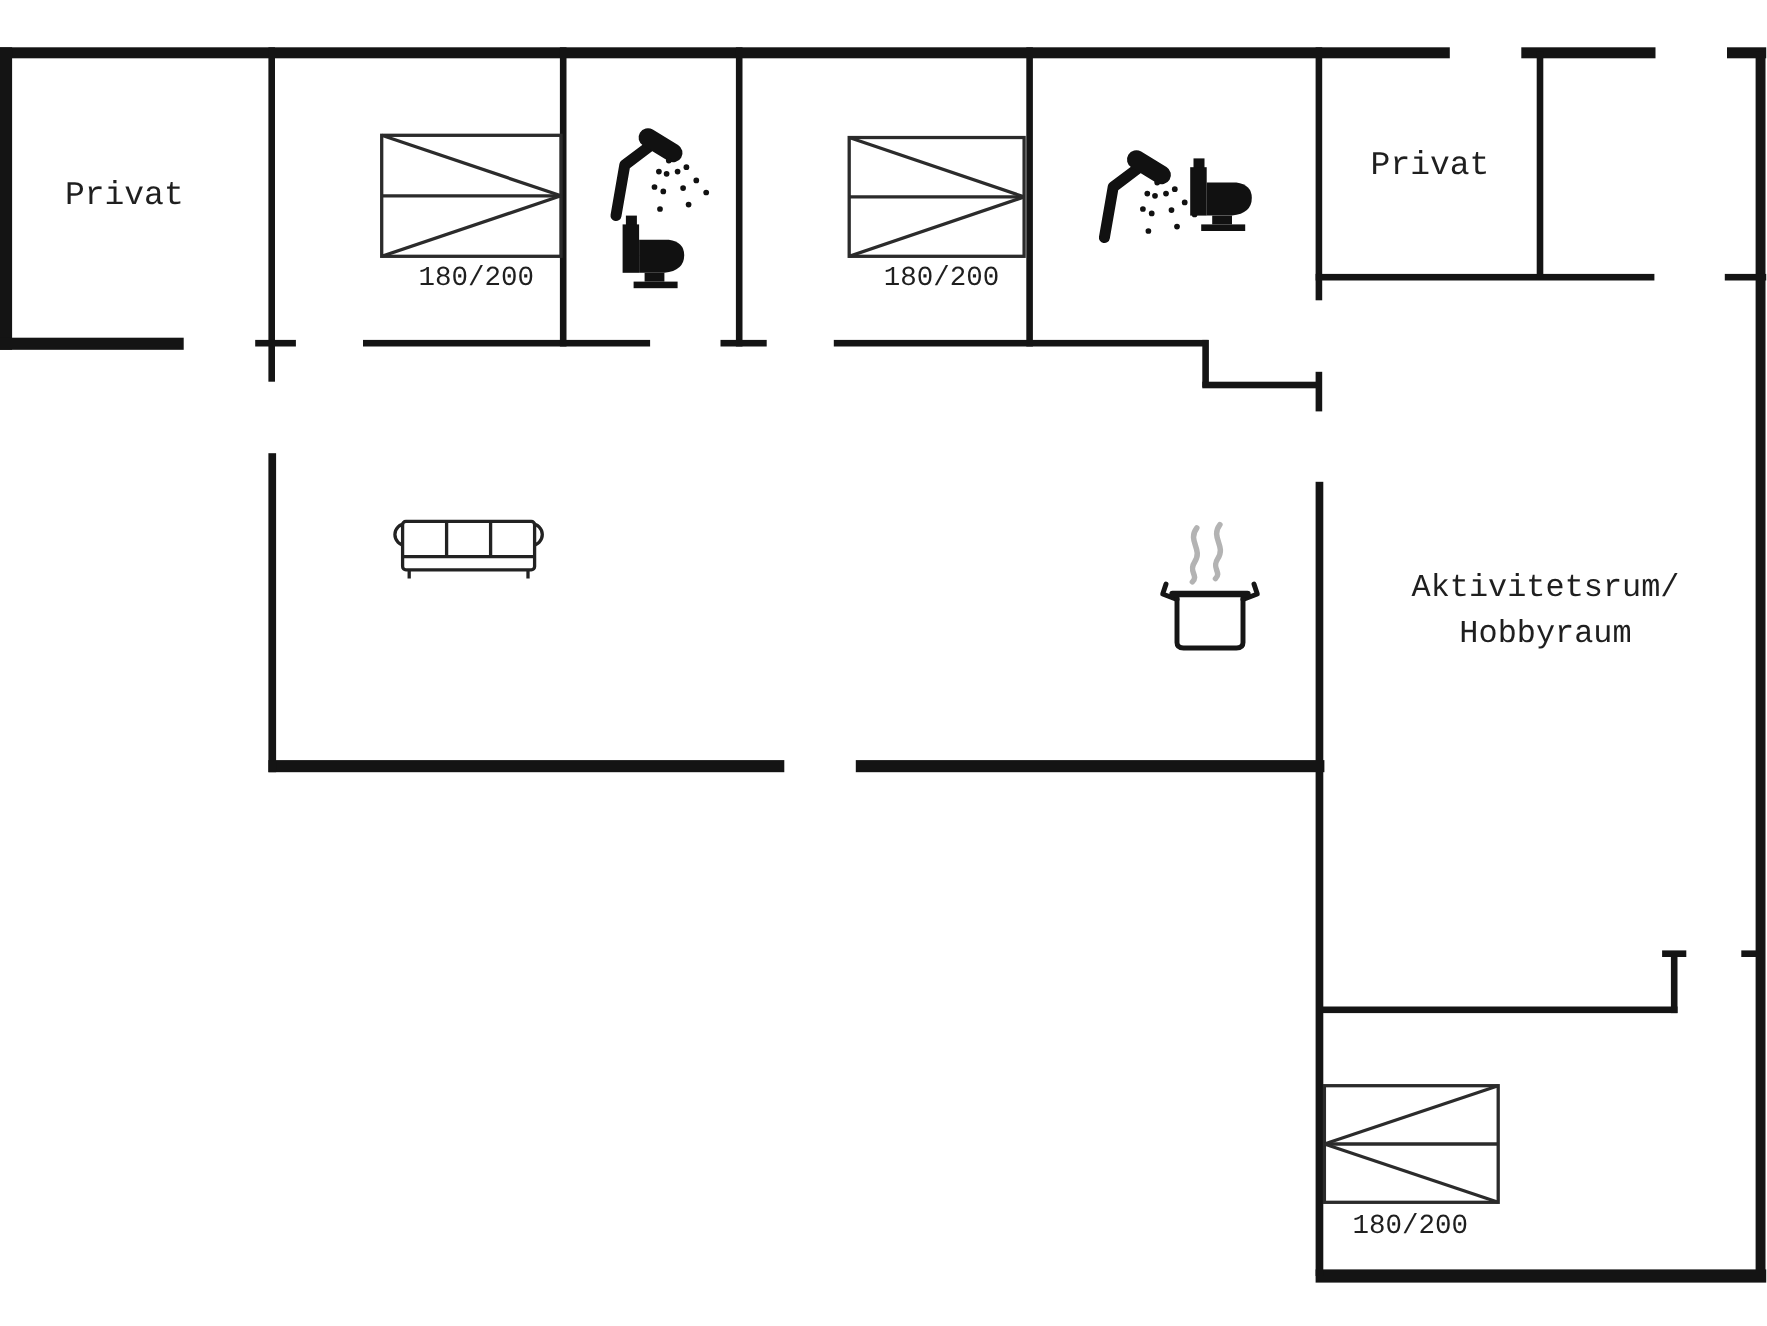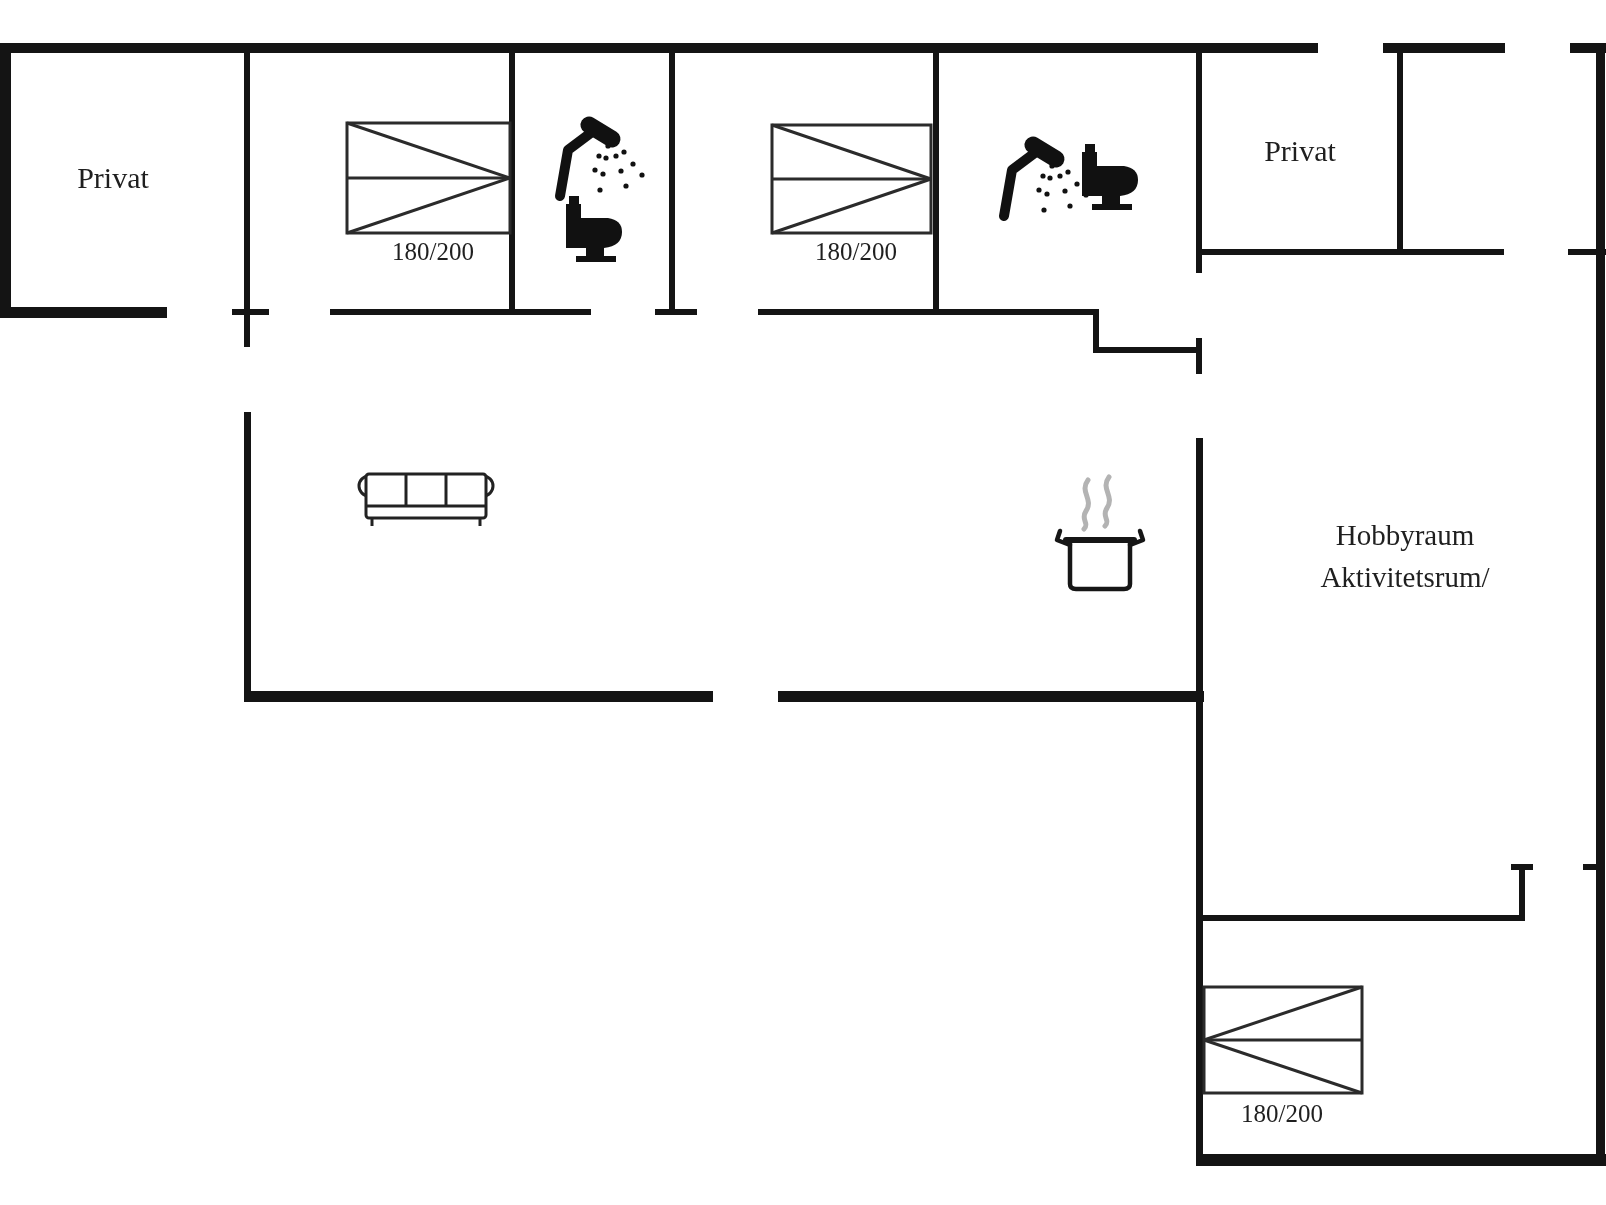--- a/index.html
+++ b/index.html
@@ -1,20 +1,20 @@
 <!DOCTYPE html>
 <html><head>
 <meta charset="utf-8">
 <style>
   html,body{margin:0;padding:0;background:#fff;}
   #canvas{
     position:relative;
     width:1606px;height:1205px;
     background:#ffffff;
-    font-family:Liberation Serif, serif;
+    font-family:Liberation Mono, monospace;
     overflow:hidden;
   }
   .wall{position:absolute;}
   .lbl{
     position:absolute;
     color:#1f1f1f;
     text-align:center;
     white-space:nowrap;
   }
   .room-lbl{font-size:30px;}
@@ -58,22 +58,22 @@
       <div class="wall" style="left: 1511px; top: 864px; width: 22px; height: 6px; background: rgb(20, 20, 20);"></div>
       <div class="wall" style="left: 1583px; top: 864px; width: 14px; height: 6px; background: rgb(20, 20, 20);"></div>
       <div class="wall" style="left: 244px; top: 412px; width: 7px; height: 290px; background: rgb(20, 20, 20);"></div>
     </div>
 
   <div class="lbl room-lbl" style="left:13px;top:161px;width:200px;">Privat</div>
 
   <div class="lbl room-lbl" style="left:1200px;top:134px;width:200px;">Privat</div>
 
   <div class="lbl activity-lbl" style="left:1255px;top:514px;width:300px;">
+    <div>Aktivitetsrum/</div>
     <div>Hobbyraum</div>
-    <div>Aktivitetsrum/</div>
   </div>
 
   <div class="lbl bed-lbl" style="left:333px;top:238px;width:200px;">180/200</div>
   <div class="lbl bed-lbl" style="left:756px;top:238px;width:200px;">180/200</div>
   <div class="lbl bed-lbl" style="left:1182px;top:1100px;width:200px;">180/200</div>
 
   <svg style="left:345px;top:121px;" width="168" height="114" viewBox="0 0 168 114">
     <g fill="none" stroke="#2b2b2b" stroke-width="3">
       <rect x="2" y="2" width="163" height="110"></rect>
       <line x1="2" y1="57" x2="165" y2="57"></line>

